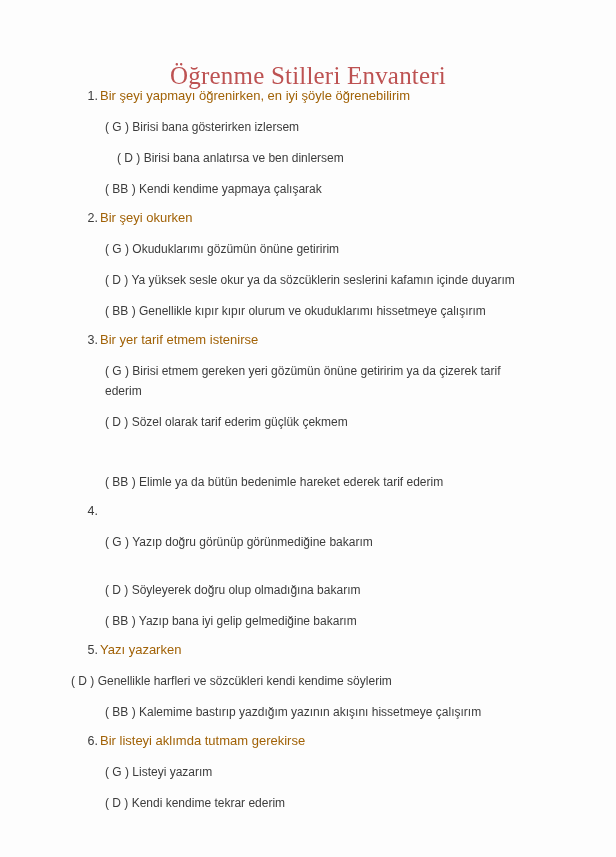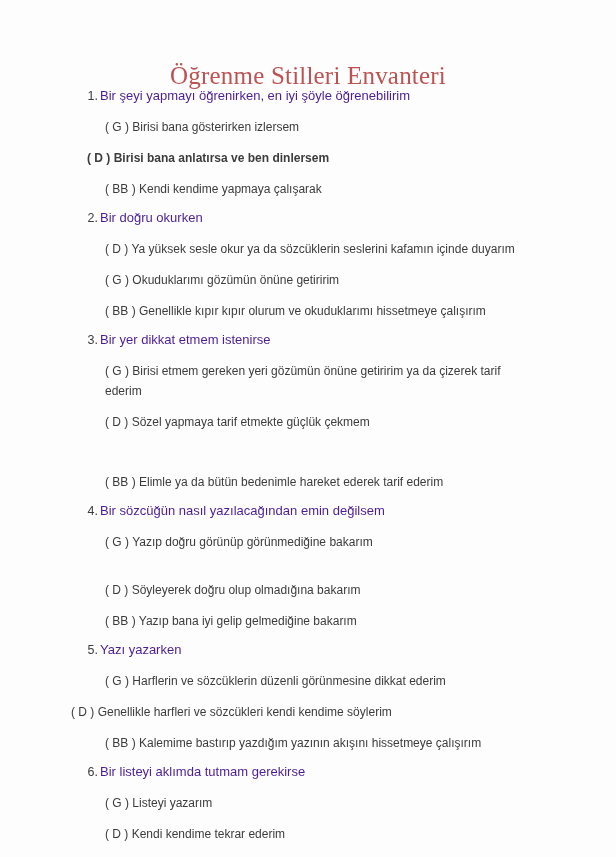--- a/index.html
+++ b/index.html
@@ -67,21 +67,21 @@
     text-align: right;
     font-size: 12.5px;
     line-height: 20px;
     color: #3c3c3c;
   }
 
   .question-text {
     display: block;
     font-size: 13px;
     line-height: 20px;
-    color: #4c1d95;
+    color: #a16207;
     padding-right: 70px;
   }
 
   .option-list {
     margin: 0;
     padding: 0;
     list-style: none;
   }
 
   .option-row {
@@ -104,64 +104,62 @@
   <h1 class="doc-title">Öğrenme Stilleri Envanteri</h1>
 
   <ol class="question-list">
       <li class="question-block">
         <div class="question-row">
           <span class="question-number">1.</span>
           <span class="question-text">Bir şeyi yapmayı öğrenirken, en iyi şöyle öğrenebilirim</span>
         </div>
         <ul class="option-list">
           <li class="option-row has-tag" style="padding: 0px 78px 0px 105px;"><span class="opt-inline"><span class="opt-inline">( G )</span> <span class="opt-inline">Birisi bana gösterirken izlersem</span></span></li>
-          <li class="option-row has-tag" style="padding: 0px 78px 0px 87px; font-weight: bold;"><span class="opt-inline"><span class="opt-inline">( D )</span> <span class="opt-inline">Birisi bana anlatırsa ve ben dinlersem</span></span></li>
+          <li class="option-row has-tag" style="padding: 0px 78px 0px 117px;"><span class="opt-inline"><span class="opt-inline">( D )</span> <span class="opt-inline">Birisi bana anlatırsa ve ben dinlersem</span></span></li>
           <li class="option-row has-tag" style="padding: 0px 78px 0px 105px;"><span class="opt-inline"><span class="opt-inline">( BB )</span> <span class="opt-inline">Kendi kendime yapmaya çalışarak</span></span></li>
         </ul>
       </li>
       <li class="question-block">
         <div class="question-row">
           <span class="question-number">2.</span>
-          <span class="question-text">Bir doğru okurken</span>
+          <span class="question-text">Bir şeyi okurken</span>
         </div>
         <ul class="option-list">
+          <li class="option-row has-tag" style="padding: 0px 78px 0px 105px;"><span class="opt-inline"><span class="opt-inline">( G )</span> <span class="opt-inline">Okuduklarımı gözümün önüne getiririm</span></span></li>
           <li class="option-row has-tag" style="padding: 0px 78px 0px 105px;"><span class="opt-inline"><span class="opt-inline">( D )</span> <span class="opt-inline">Ya yüksek sesle okur ya da sözcüklerin seslerini kafamın içinde duyarım</span></span></li>
-          <li class="option-row has-tag" style="padding: 0px 78px 0px 105px;"><span class="opt-inline"><span class="opt-inline">( G )</span> <span class="opt-inline">Okuduklarımı gözümün önüne getiririm</span></span></li>
           <li class="option-row has-tag" style="padding: 0px 78px 0px 105px;"><span class="opt-inline"><span class="opt-inline">( BB )</span> <span class="opt-inline">Genellikle kıpır kıpır olurum ve okuduklarımı hissetmeye çalışırım</span></span></li>
         </ul>
       </li>
       <li class="question-block">
         <div class="question-row">
           <span class="question-number">3.</span>
-          <span class="question-text">Bir yer dikkat etmem istenirse</span>
+          <span class="question-text">Bir yer tarif etmem istenirse</span>
         </div>
         <ul class="option-list">
           <li class="option-row has-tag" style="padding: 0px 78px 0px 105px;"><span class="opt-inline"><span class="opt-inline">( G )</span> <span class="opt-inline">Birisi etmem gereken yeri gözümün önüne getiririm ya da çizerek tarif ederim</span></span></li>
-          <li class="option-row has-tag" style="padding: 0px 78px 0px 105px;"><span class="opt-inline"><span class="opt-inline">( D )</span> <span class="opt-inline">Sözel yapmaya tarif etmekte güçlük çekmem</span></span></li>
+          <li class="option-row has-tag" style="padding: 0px 78px 0px 105px;"><span class="opt-inline"><span class="opt-inline">( D )</span> <span class="opt-inline">Sözel olarak tarif ederim güçlük çekmem</span></span></li>
           <li class="option-row has-tag" style="padding: 0px 78px 0px 105px; margin-top: 40px;"><span class="opt-inline"><span class="opt-inline">( BB )</span> <span class="opt-inline">Elimle ya da bütün bedenimle hareket ederek tarif ederim</span></span></li>
         </ul>
       </li>
       <li class="question-block">
         <div class="question-row">
           <span class="question-number">4.</span>
-          <span class="question-text">Bir sözcüğün nasıl yazılacağından emin değilsem</span>
         </div>
         <ul class="option-list">
           <li class="option-row has-tag" style="padding: 0px 78px 0px 105px;"><span class="opt-inline"><span class="opt-inline">( G )</span> <span class="opt-inline">Yazıp doğru görünüp görünmediğine bakarım</span></span></li>
           <li class="option-row has-tag" style="padding: 0px 78px 0px 105px; margin-top: 28px;"><span class="opt-inline"><span class="opt-inline">( D )</span> <span class="opt-inline">Söyleyerek doğru olup olmadığına bakarım</span></span></li>
           <li class="option-row has-tag" style="padding: 0px 78px 0px 105px;"><span class="opt-inline"><span class="opt-inline">( BB )</span> <span class="opt-inline">Yazıp bana iyi gelip gelmediğine bakarım</span></span></li>
         </ul>
       </li>
       <li class="question-block">
         <div class="question-row">
           <span class="question-number">5.</span>
           <span class="question-text">Yazı yazarken</span>
         </div>
         <ul class="option-list">
-          <li class="option-row has-tag" style="padding: 0px 78px 0px 105px;"><span class="opt-inline"><span class="opt-inline">( G )</span> <span class="opt-inline">Harflerin ve sözcüklerin düzenli görünmesine dikkat ederim</span></span></li>
           <li class="option-row has-tag" style="padding: 0px 78px 0px 71px;"><span class="opt-inline"><span class="opt-inline">( D )</span> <span class="opt-inline">Genellikle harfleri ve sözcükleri kendi kendime söylerim</span></span></li>
           <li class="option-row has-tag" style="padding: 0px 78px 0px 105px;"><span class="opt-inline"><span class="opt-inline">( BB )</span> <span class="opt-inline">Kalemime bastırıp yazdığım yazının akışını hissetmeye çalışırım</span></span></li>
         </ul>
       </li>
       <li class="question-block">
         <div class="question-row">
           <span class="question-number">6.</span>
           <span class="question-text">Bir listeyi aklımda tutmam gerekirse</span>
         </div>
         <ul class="option-list">

